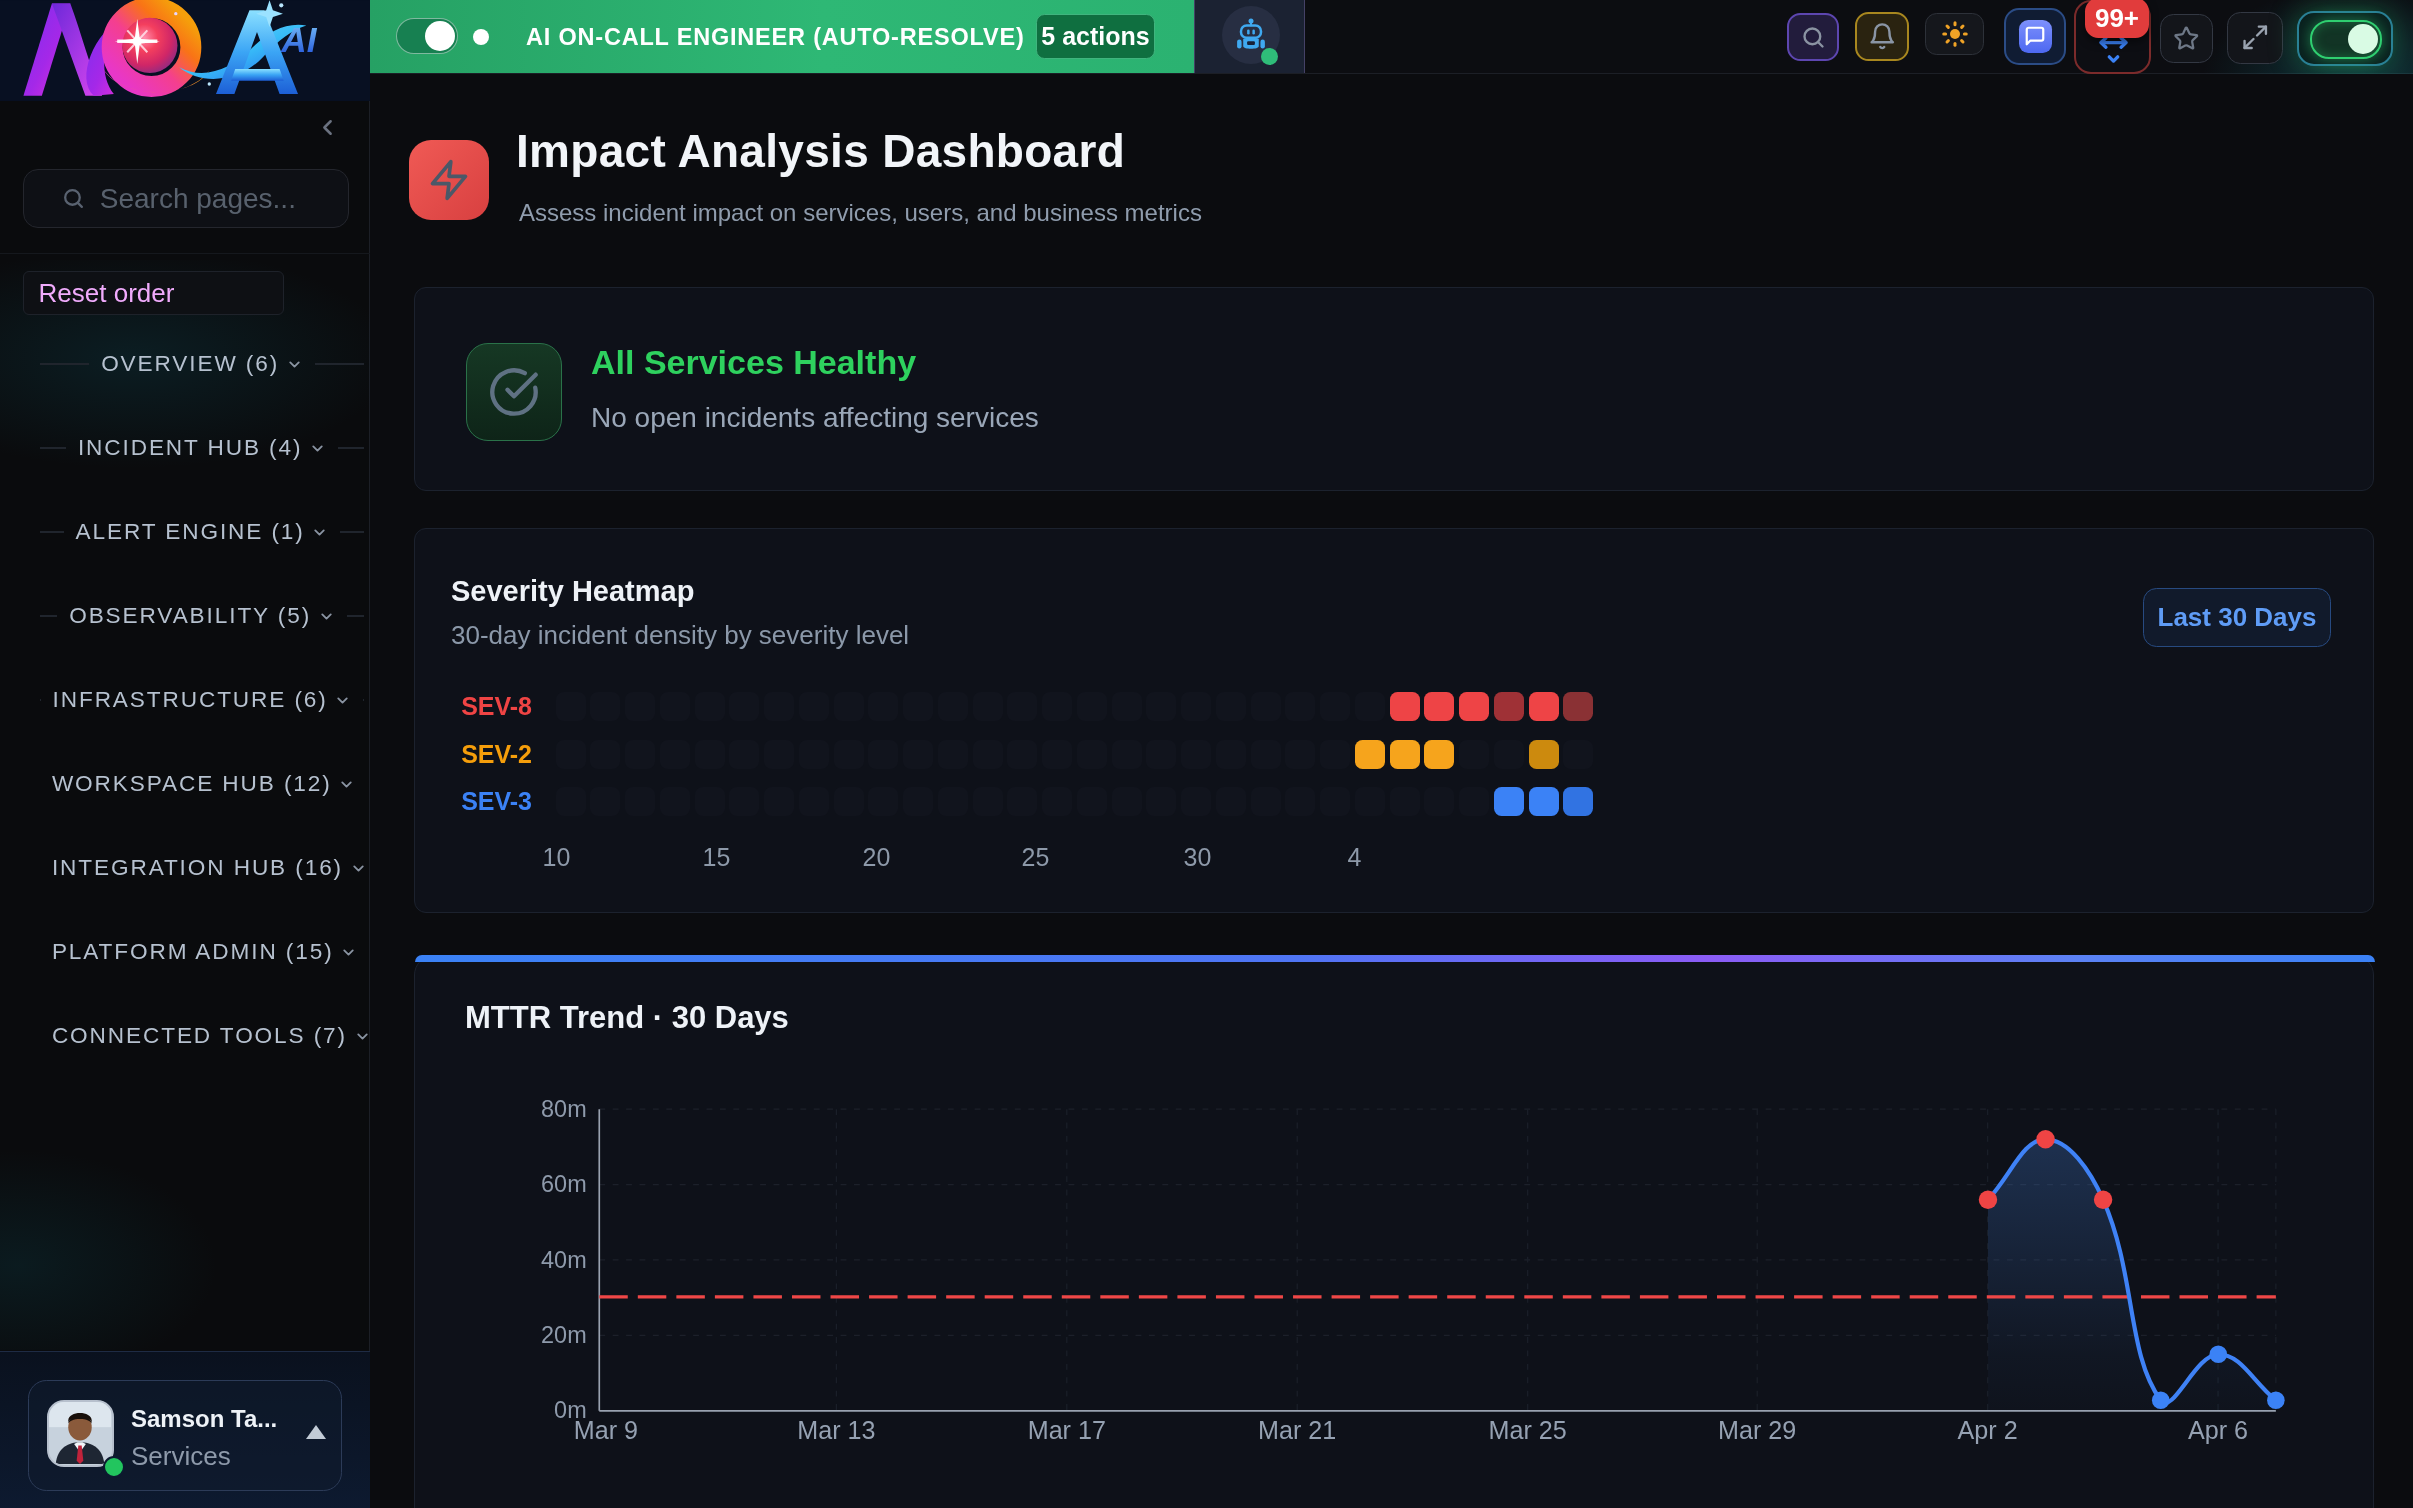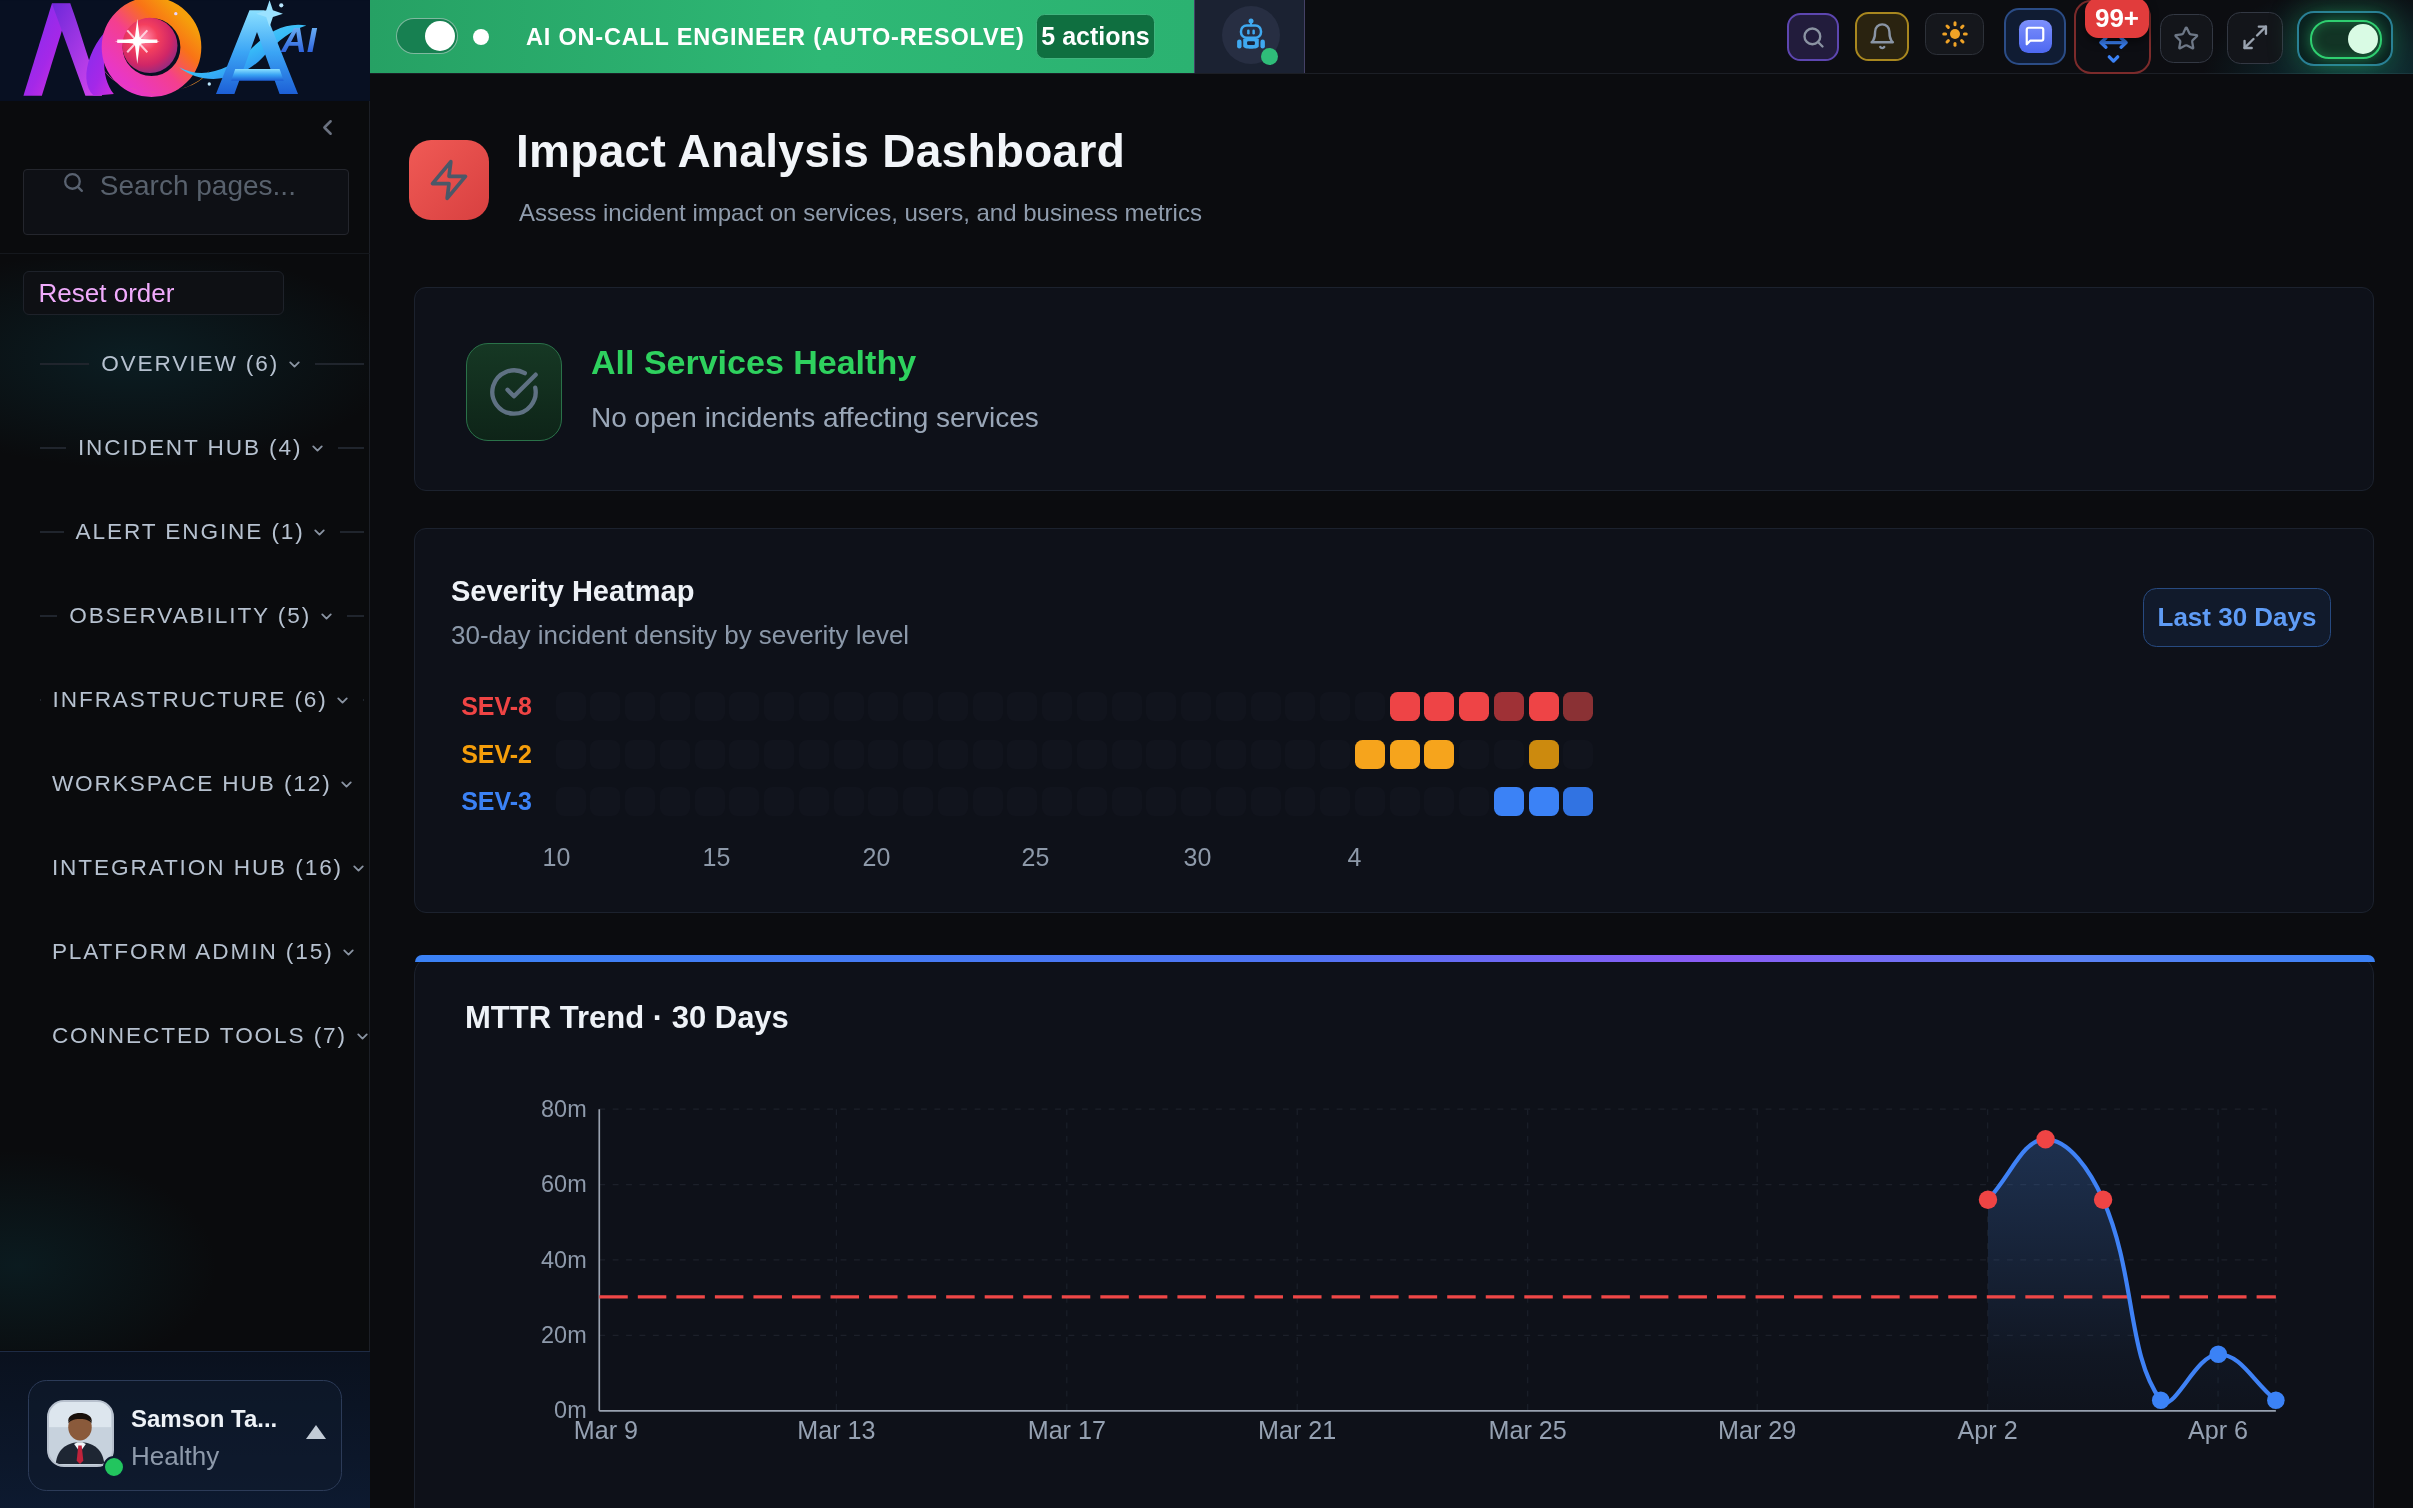--- a/index.html
+++ b/index.html
@@ -1,21 +1,21 @@
 <!DOCTYPE html>
 <html style="font-size:13.4px"><head><meta charset="utf-8">
 <style>
 * {margin:0;padding:0;box-sizing:border-box}
 html,body {width:2413px;height:1508px;overflow:hidden;background:#0b0c0f;font-family:"Liberation Sans",sans-serif}
 
 #sidebar {position:absolute;left:0;top:0;width:370px;height:1508px;background:#0a0b0d;border-right:0.8px solid #1c1f26}
 #logo {position:absolute;left:0;top:0;width:370px;height:101px;background:#081022}
 #sglow {position:absolute;left:-101px;top:260px;width:520px;height:218px;background:radial-gradient(ellipse at 45% 45%, rgba(16,95,112,0.22), rgba(16,95,112,0) 65%)}
 #sglow2 {position:absolute;left:-126px;top:1140px;width:360px;height:210px;background:radial-gradient(ellipse at 40% 60%, rgba(14,90,105,0.20), rgba(14,90,105,0) 65%)}
-#search {position:absolute;left:22.6px;top:169px;width:326px;height:66px;border-radius:4px;background:#0e1015;border:1.7px solid #24262d;display:flex;padding-left:37px}
+#search {position:absolute;left:22.6px;top:169px;width:326px;height:59px;border-radius:15px;background:#0e1015;border:1.7px solid #24262d;display:flex;align-items:center;padding-left:37px}
 #search span {color:#58616d;font-size:28px;margin-left:14.2px}
 #sdiv {position:absolute;left:0;top:253px;width:370px;height:0.8px;background:#15181d}
 #reset {position:absolute;left:22.6px;top:271px;width:261px;height:44px;border-radius:6px;background:#0e1014;border:0.8px solid #1e222a;color:#f0abfc;font-size:26px;display:flex;align-items:center;padding-left:15px}
 .nav {position:absolute;left:0;width:404px;height:44px;display:flex;align-items:center;padding:0 28.5px}
 .nl {flex:1;height:1.7px;background:#20252d;margin:0 11.7px}
 .nt {color:#b6c1cf;font-size:22.6px;letter-spacing:1.9px;font-weight:500;white-space:nowrap}
 #chev {position:absolute;left:315px;top:114px}
 #foot {position:absolute;left:0;top:1351px;width:370px;height:158px;background:linear-gradient(180deg,#0a111e,#0d1a30);border-top:0.8px solid #1e2b44}
 #ucard {position:absolute;left:28px;top:28px;width:314px;height:111px;border-radius:18.4px;border:1.3px solid #2c3b58;background:rgba(16,27,46,0.55)}
 #uava {position:absolute;left:18.4px;top:19px;width:67px;height:67px;border-radius:17px;border:2.5px solid #b7c0cd;overflow:hidden;background:#c7d2dd}
@@ -213,21 +213,21 @@
 <rect x="0" y="0" width="74" height="30" fill="#dde6ee"></rect>
 <path d="M8 74 C10 54 24 48 37 48 C50 48 64 54 66 74 Z" fill="#1e2633"></path>
 <path d="M30 50 L37 60 L44 50 L40 48 L34 48 Z" fill="#f1f5f9"></path>
 <path d="M35 52 L39 52 L41 70 L37 74 L33 70 Z" fill="#c0233b"></path>
 <ellipse cx="37" cy="30" rx="14" ry="16" fill="#8a5a3b"></ellipse>
 <path d="M23 26 C23 14 51 14 51 26 L51 22 C51 10 23 10 23 22 Z" fill="#19100b"></path>
 <path d="M23 27 C23 12 51 12 51 27 C51 18 23 18 23 27 Z" fill="#19100b"></path>
 </svg></div>
       <div id="udot"></div>
       <div id="uname">Samson Ta...</div>
-      <div id="urole">Healthy</div>
+      <div id="urole">Services</div>
       <div id="utri"></div>
     </div>
   </div>
 </div>
 
 <div id="topbar">
     <div id="tglow"></div>
   </div>
 <div id="banner">
   <div id="btoggle">

